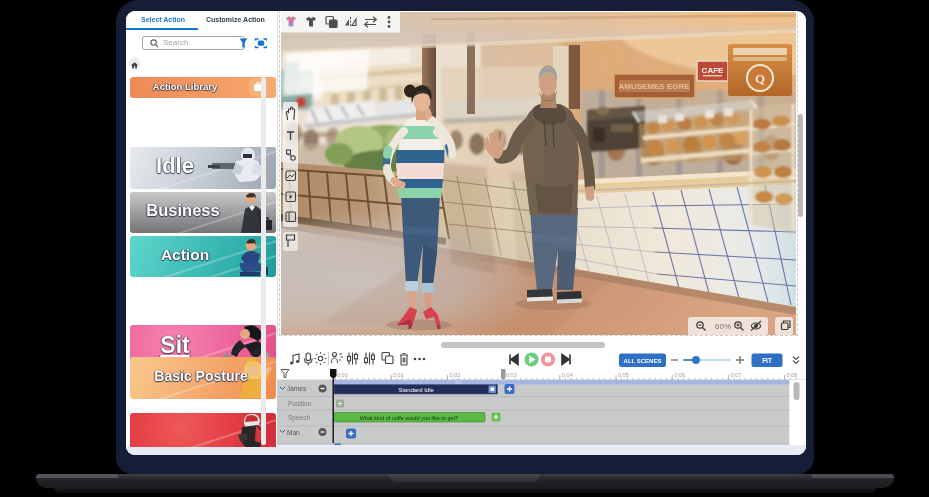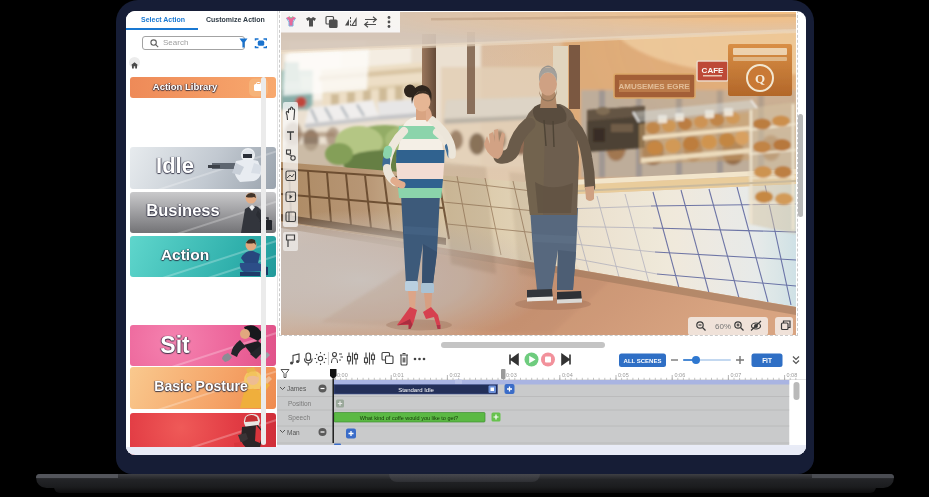--- a/index.html
+++ b/index.html
@@ -42,21 +42,21 @@
   .card svg { position:absolute; right:0; top:0; }
   .streak { position:absolute; width:200%; height:1.5px; background:rgba(255,255,255,.25);
     transform:rotate(-18deg); }
   #c1 { top:65.5px; height:21px; background:linear-gradient(90deg,#ee8a58,#f8a96e); }
   #c2 { top:92px;    background:linear-gradient(115deg,#7db6ec,#4589d8 60%,#3a7ecf); }
   #c3 { top:136.3px; background:linear-gradient(115deg,#e7ebee,#c2c9d1 55%,#9aa3ad); }
   #c4 { top:180.6px; background:linear-gradient(180deg,#c9c9cb,#8d8d90 70%,#737376); }
   #c5 { top:224.9px; background:linear-gradient(115deg,#5fd6cc,#30b0ac 70%,#22999a); }
   #c6 { top:269.2px; background:linear-gradient(115deg,#a795e0,#8471ca 65%,#6e5bb8); }
   #c7 { top:313.5px; background:radial-gradient(circle at 30% 40%,#f583b0,#ec6399 60%,#e05289); }
-  #c8 { top:356px; background:linear-gradient(115deg,#f9c98e,#f5a468 60%,#ef8a4e); }
+  #c8 { top:346px; background:linear-gradient(115deg,#f9c98e,#f5a468 60%,#ef8a4e); }
   #c9 { top:402.1px; background:radial-gradient(circle at 35% 35%,#ef5a58,#e23c44 55%,#cf2d38); }
   #sbscroll { left:135px; top:66px; width:5px; height:368px; background:#ebebeb; border-radius:3px; }
 
   
   #viewport { left:155px; top:1px; width:515px; height:323px; }
   #vpborder { left:153px; top:-1px; width:519px; height:326px;
     border:1.5px dashed #cccccc; }
   #vscroll { left:672px; top:103px; width:5px; height:103px; background:#b9b9b9; border-radius:3px; }
 </style>
 </head>
@@ -148,21 +148,21 @@
         <div class="streak" style="top:12px;left:-15px"></div>
       <svg width="62" height="41.5" viewBox="0 0 62 41.5">
         <path d="M30 2 q8 -4 14 1 l6 7 -6 6 -10 -5z" fill="#17181c"></path>
         <circle cx="31" cy="9" r="5" fill="#e2a87e"></circle>
         <path d="M26 15 q-8 6 -9 14 l6 3 q2 -7 9 -10z" fill="#232429"></path>
         <path d="M30 20 l14 -4 6 5 -12 9z" fill="#1c1d22"></path>
         <path d="M14 28 q-6 2 -6 6 l3 3 q5 -1 7 -5z" fill="#8a8d94"></path>
         <path d="M36 29 l10 -8 5 4 -9 9z" fill="#24252b"></path>
           <path d="M46 33 l7 -6 3 3 -6 6 q-3 1 -4 -3z" fill="#9aa0a8"></path>
         </svg>
-      <div class="t" style="left:-28px;top:7px;font-size:23px;">Sit</div>
+      <div class="t" style="left:-28px;top:7px;font-size:23px;text-decoration:underline;">Sit</div>
       </div>
 
     <div id="c8" class="abs card">
         <div class="streak" style="top:10px;left:-20px"></div>
       <svg width="56" height="41.5" viewBox="0 0 56 41.5">
         <path d="M24 14 q0 -10 9 -10 q9 0 9 10 l-2 8 h-14z" fill="#f5c869"></path>
         <path d="M26 2 l8 -2 2 4 -8 3z" fill="#e8b44e"></path>
         <circle cx="33" cy="12" r="6" fill="#eebc92"></circle>
           <path d="M26 9 q3 -6 10 -4 l2 5 -3 -1 q-5 -1 -9 2z" fill="#f2c35c"></path>
         <path d="M20 41 l4 -16 q8 -6 16 -1 l3 17z" fill="#efaf3c"></path>

